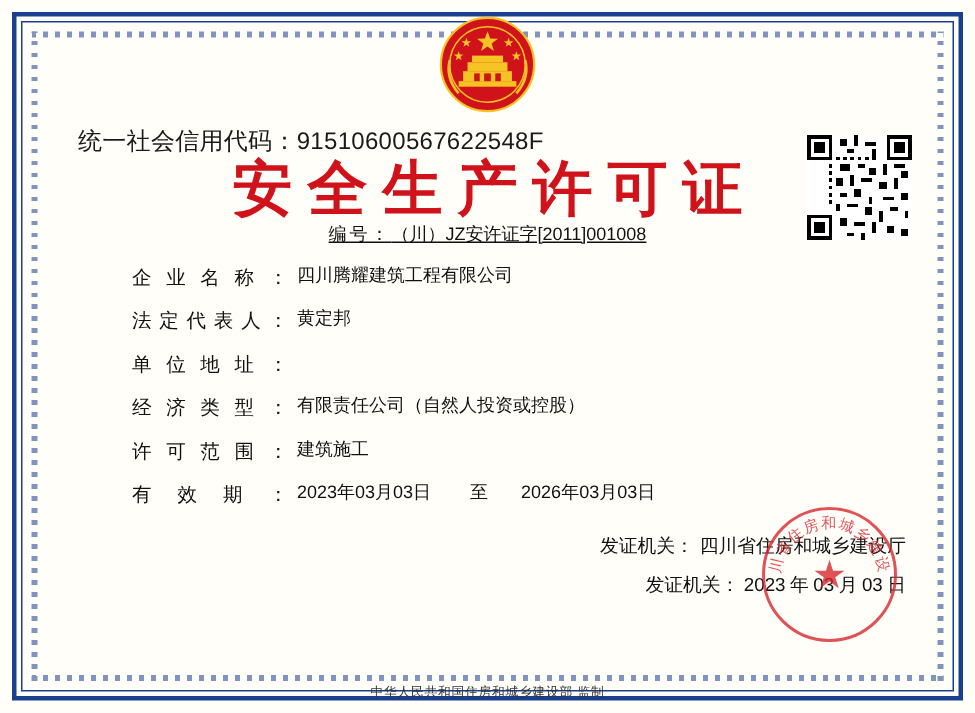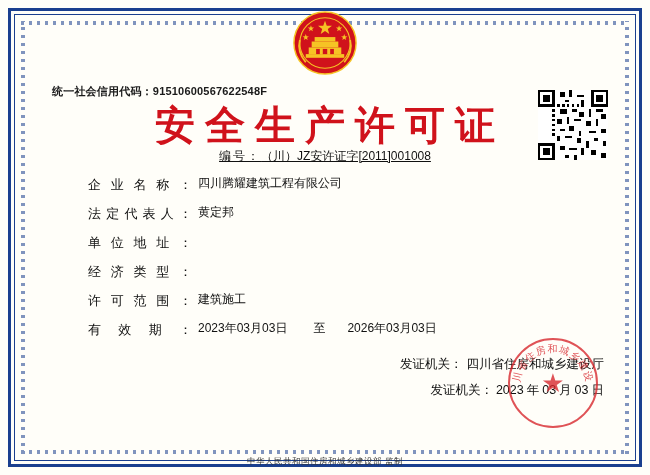--- a/index.html
+++ b/index.html
@@ -43,24 +43,23 @@
 
   
   .emblem{
     position:absolute;left:50%;top:6px;transform:translateX(-50%);
     width:74px;height:74px;
   }
 
   
   .credit-code{
     position:absolute;left:52px;top:84px;
-    font-size:11px;color:#1a1a1a;
+    font-size:16px;color:#1a1a1a;
     letter-spacing:.2px;
     font-family:"Liberation Sans","DejaVu Sans",sans-serif;
-    font-weight:bold;
   }
 
   
   .qr{
     position:absolute;right:42px;top:90px;
     width:70px;height:70px;
     background:#fff;
   }
 
   
@@ -313,20 +312,21 @@
     </div>
 
     <div class="row">
       <div class="label">
         <span>经</span>
         <span>济</span>
         <span>类</span>
         <span>型</span>
         <span>：</span>
       </div>
+      <div class="value">有限责任公司（自然人投资或控股）</div>
     </div>
 
     <div class="row">
       <div class="label">
         <span>许</span>
         <span>可</span>
         <span>范</span>
         <span>围</span>
         <span>：</span>
       </div>

